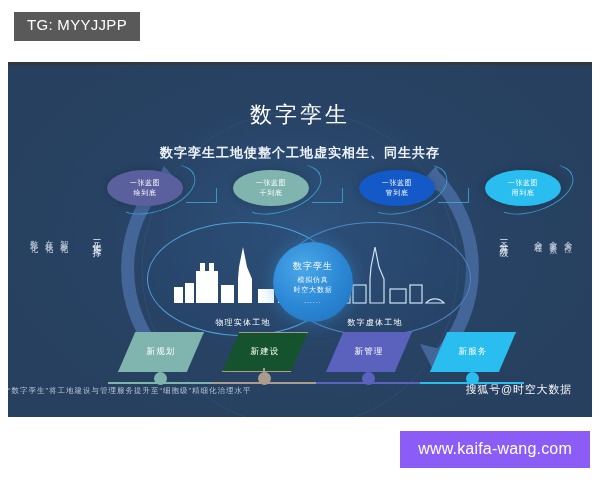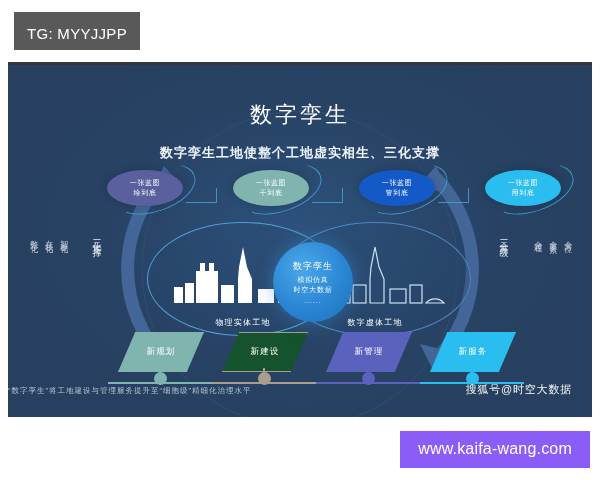--- a/index.html
+++ b/index.html
@@ -9,21 +9,21 @@
     font-family:"Liberation Sans","DejaVu Sans",sans-serif;
     overflow:hidden;
     position:relative;
   }
 
   
   .tg-badge{
     position:absolute;left:14px;top:12px;
     background:#595959;color:#ffffff;
     font-size:15px;letter-spacing:.3px;
-    padding:13px 13px 8px 13px;
+    padding:4px 13px 8px 13px;
     z-index:40;white-space:nowrap;
   }
   .url-badge{
     position:absolute;right:10px;bottom:12px;
     background:#8b5cf6;color:#ffffff;
     font-size:16px;letter-spacing:.2px;
     padding:9px 18px 10px 18px;
     z-index:40;white-space:nowrap;
   }
 
@@ -208,21 +208,21 @@
       <polygon points="88,234 70,214 102,206" fill="#44679a"></polygon>
       <path d="M 358 40 A 132 132 0 0 1 358 222" fill="none" stroke="#44679a" stroke-width="13" stroke-linecap="butt" opacity="0.95"></path>
       <polygon points="358,28 340,48 372,56" fill="#44679a"></polygon>
       <polygon points="356,234 374,214 342,206" fill="#44679a"></polygon>
       <path d="M 120 36 A 150 150 0 0 0 120 232" fill="none" stroke="#3f6persistent"></path>
       <circle cx="222" cy="131" r="158" fill="none" stroke="#355a87" stroke-width="1" opacity="0.45"></circle>
     </svg>
   </div>
 
   <div class="title">数字孪生</div>
-  <div class="subtitle">数字孪生工地使整个工地虚实相生、三化支撑</div>
+  <div class="subtitle">数字孪生工地使整个工地虚实相生、同生共存</div>
 
   <div class="pill-ring r1"></div>
   <div class="pill-ring r2"></div>
   <div class="pill-ring r3"></div>
   <div class="pill-ring r4"></div>
   <div class="pill-link l1"></div>
   <div class="pill-link l2"></div>
   <div class="pill-link l3"></div>
 
   <div class="pill p1" style="background: rgb(90, 95, 158);">

